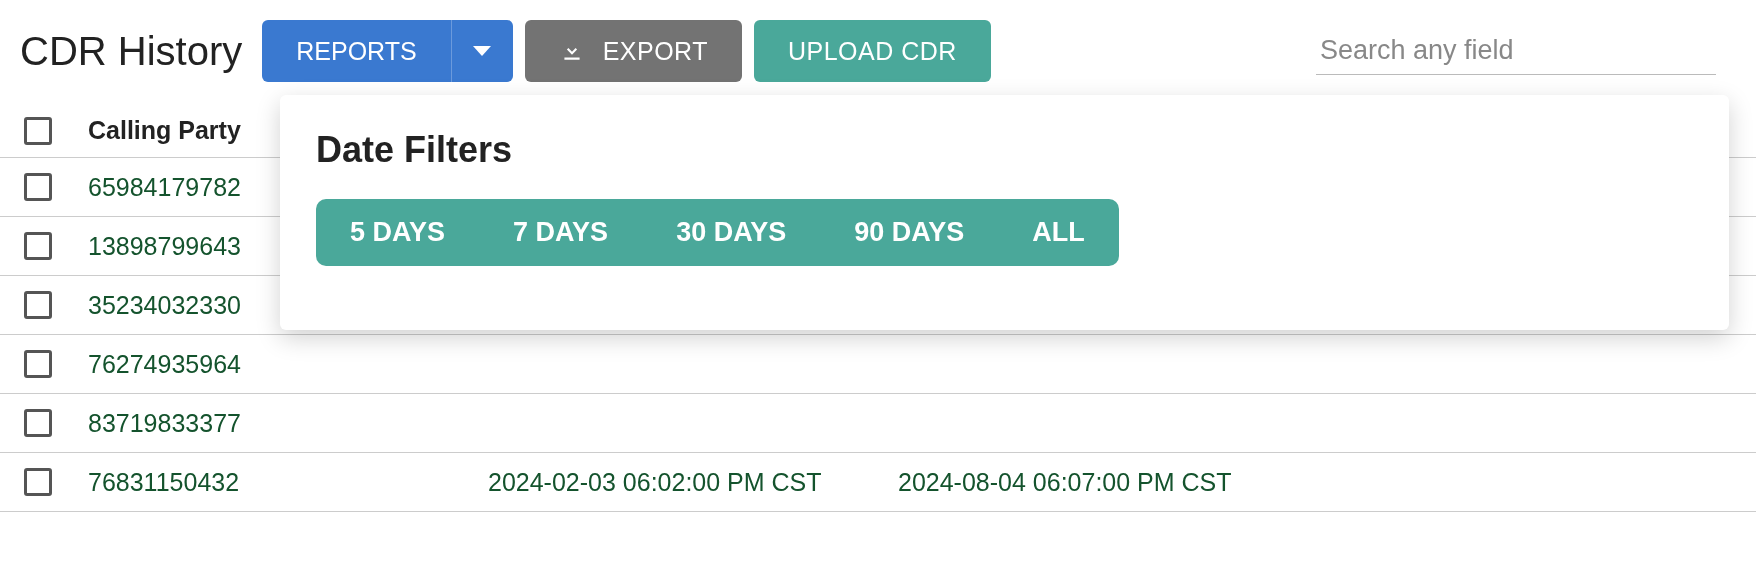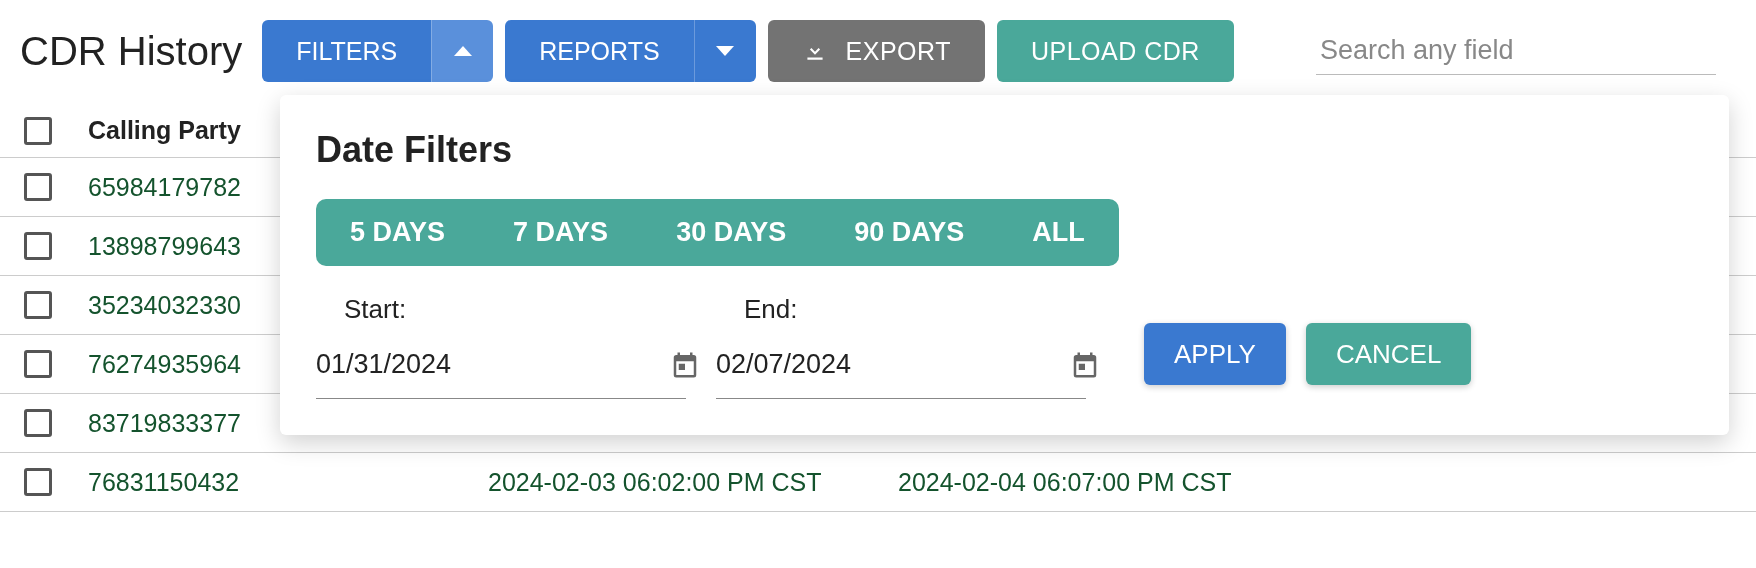--- a/index.html
+++ b/index.html
@@ -235,26 +235,20 @@
   }
   .action-blue { background: #3a79d0; }
   .action-teal { background: #4aa89a; }
 </style>
 </head>
 <body>
 
 <div class="topbar">
   <div class="page-title">CDR History</div>
 
-  <div class="split-btn active">
-    <button class="main">FILTERS</button>
-    <button class="arrow">
-      <span class="caret-up"></span>
-    </button>
-  </div>
 
   <div class="split-btn">
     <button class="main">REPORTS</button>
     <button class="arrow">
       <span class="caret-down"></span>
     </button>
   </div>
 
   <button class="btn btn-blue">
     <span class="export-icon">
@@ -328,60 +322,30 @@
         <div class="col-start td"></div>
         <div class="col-end td"></div>
         <div class="col-dest td"></div>
       </div>
       <div class="table-row">
         <div class="col-check">
           <span class="checkbox"></span>
         </div>
         <div class="col-calling td">76831150432</div>
         <div class="col-start td">2024-02-03 06:02:00 PM CST</div>
-        <div class="col-end td">2024-02-04 06:07:00 PM CST</div>
+        <div class="col-end td">2024-08-04 06:07:00 PM CST</div>
         <div class="col-dest td"></div>
       </div>
     </div>
 </div>
 
 <div class="filter-panel">
   <div class="panel-title">Date Filters</div>
 
   <div class="preset-row">
     <button class="preset-btn">5 DAYS</button>
     <button class="preset-btn">7 DAYS</button>
     <button class="preset-btn">30 DAYS</button>
     <button class="preset-btn">90 DAYS</button>
     <button class="preset-btn">ALL</button>
   </div>
 
-  <div class="date-row">
-    <div class="date-col">
-      <div class="date-label">Start:</div>
-      <div class="date-input-wrap">
-        <input class="date-input" type="text" value="01/31/2024" style="">
-        <span class="cal-icon">
-          <svg viewBox="0 0 24 24" width="30" height="30" fill="#666">
-            <path d="M19 4h-1V2h-2v2H8V2H6v2H5a2 2 0 0 0-2 2v14a2 2 0 0 0 2 2h14a2 2 0 0 0 2-2V6a2 2 0 0 0-2-2zm0 16H5V9h14v11zM7 11h5v5H7v-5z"></path>
-          </svg>
-        </span>
-      </div>
-    </div>
-
-    <div class="date-col">
-      <div class="date-label">End:</div>
-      <div class="date-input-wrap">
-        <input class="date-input" type="text" value="02/07/2024" style="">
-        <span class="cal-icon">
-          <svg viewBox="0 0 24 24" width="30" height="30" fill="#666">
-            <path d="M19 4h-1V2h-2v2H8V2H6v2H5a2 2 0 0 0-2 2v14a2 2 0 0 0 2 2h14a2 2 0 0 0 2-2V6a2 2 0 0 0-2-2zm0 16H5V9h14v11zM7 11h5v5H7v-5z"></path>
-          </svg>
-        </span>
-      </div>
-    </div>
-
-    <div class="action-btns">
-      <button class="action-btn action-blue">APPLY</button>
-      <button class="action-btn action-teal">CANCEL</button>
-    </div>
-  </div>
 </div>
 
 </body></html>

